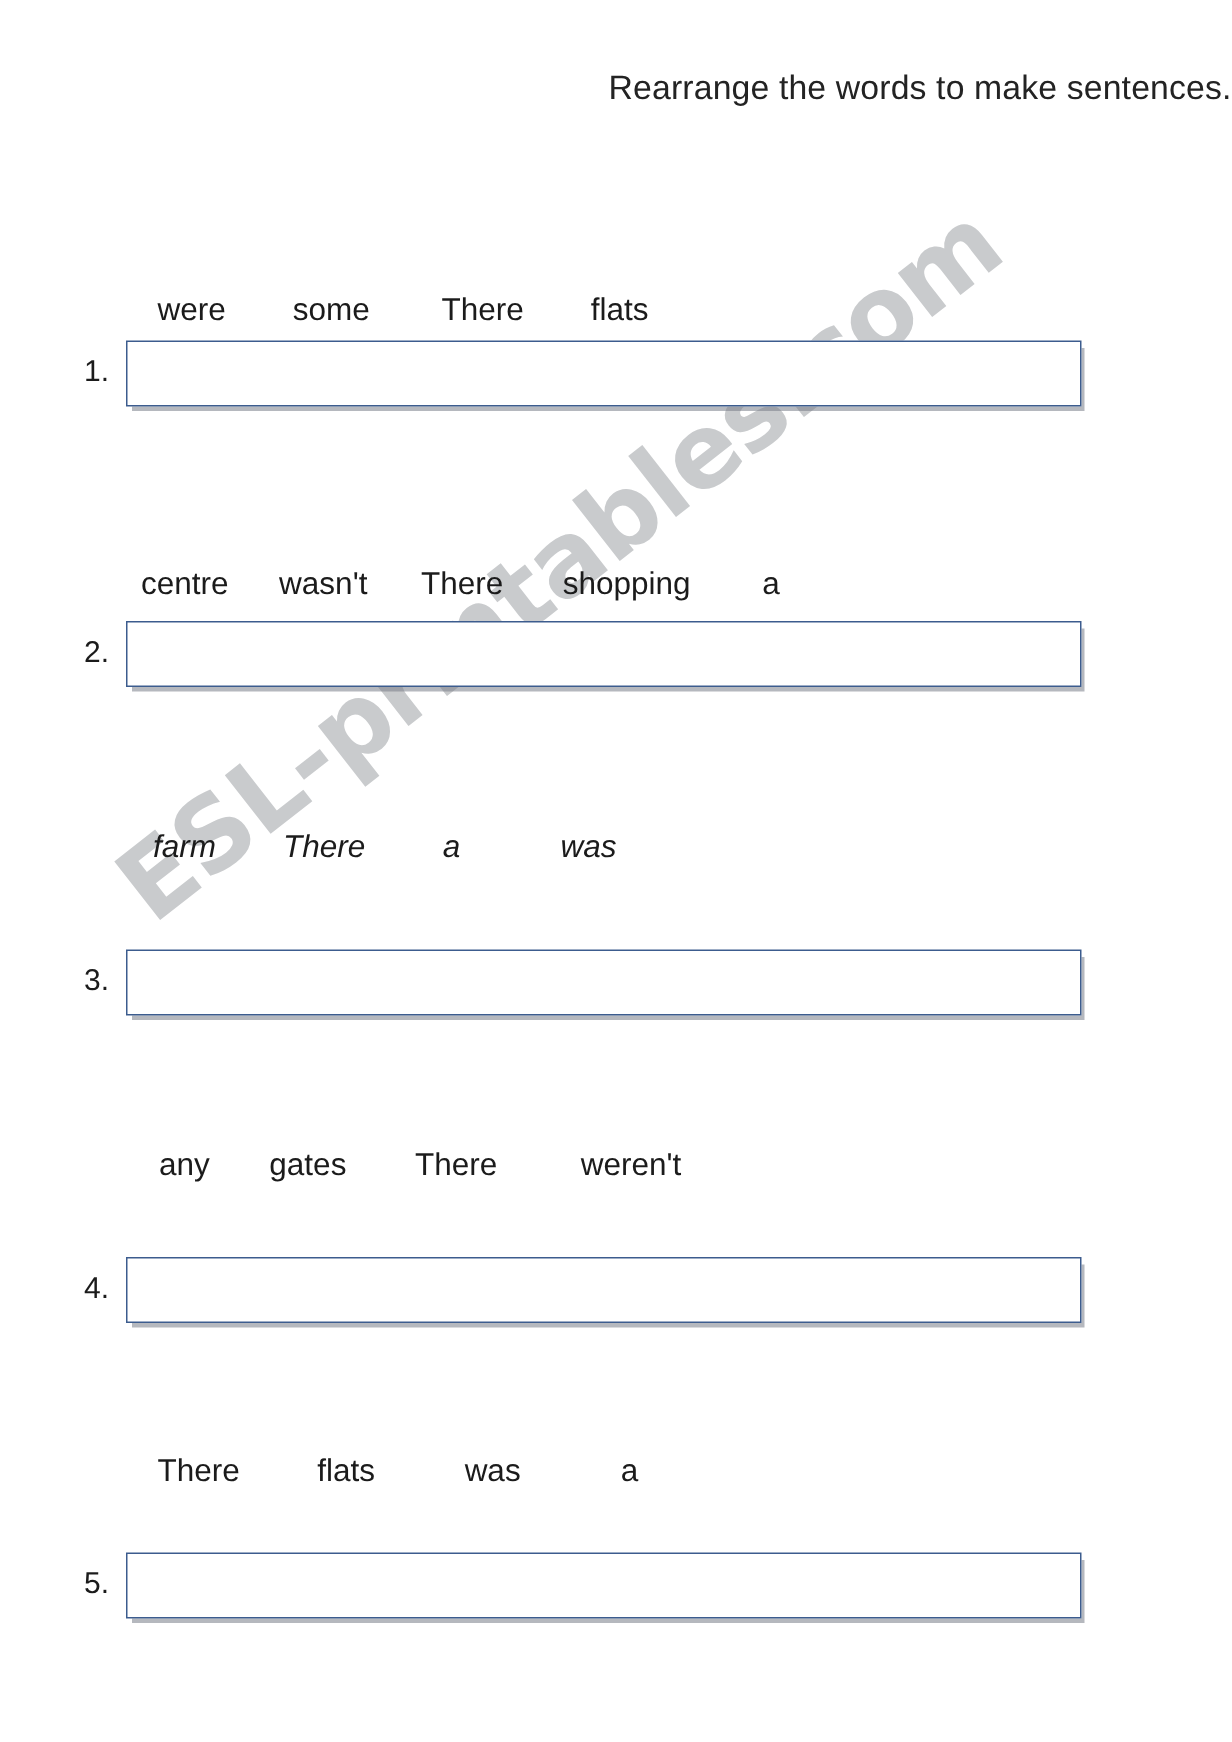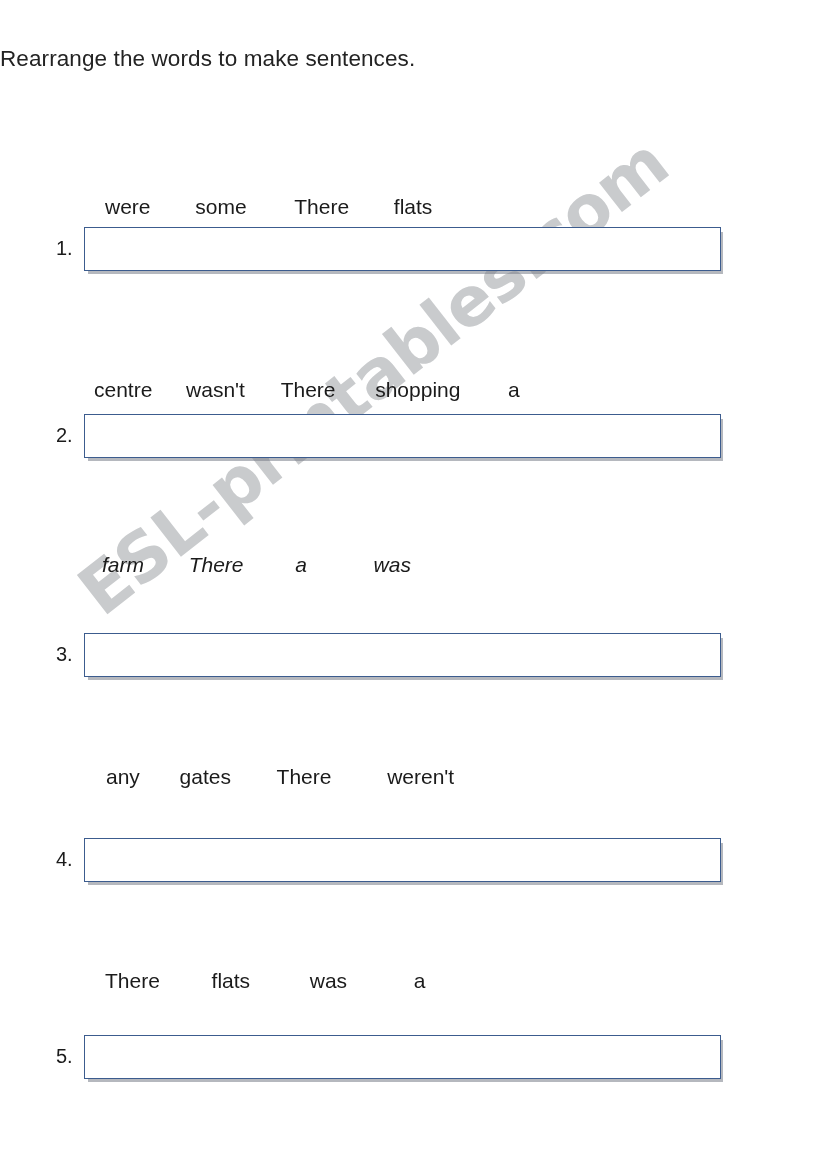--- a/index.html
+++ b/index.html
@@ -47,21 +47,21 @@
     white-space: nowrap;
     user-select: none;
   }
 
   
   #title {
     position: absolute;
     left: 0;
     top: 46px;
     width: 821px;
-    text-align: left;
+    text-align: right;
     font-size: 22.5px;
     font-weight: 400;
     color: #232323;
     letter-spacing: 0.1px;
     z-index: 10;
   }
 
   
   .exercise {
     position: absolute;

